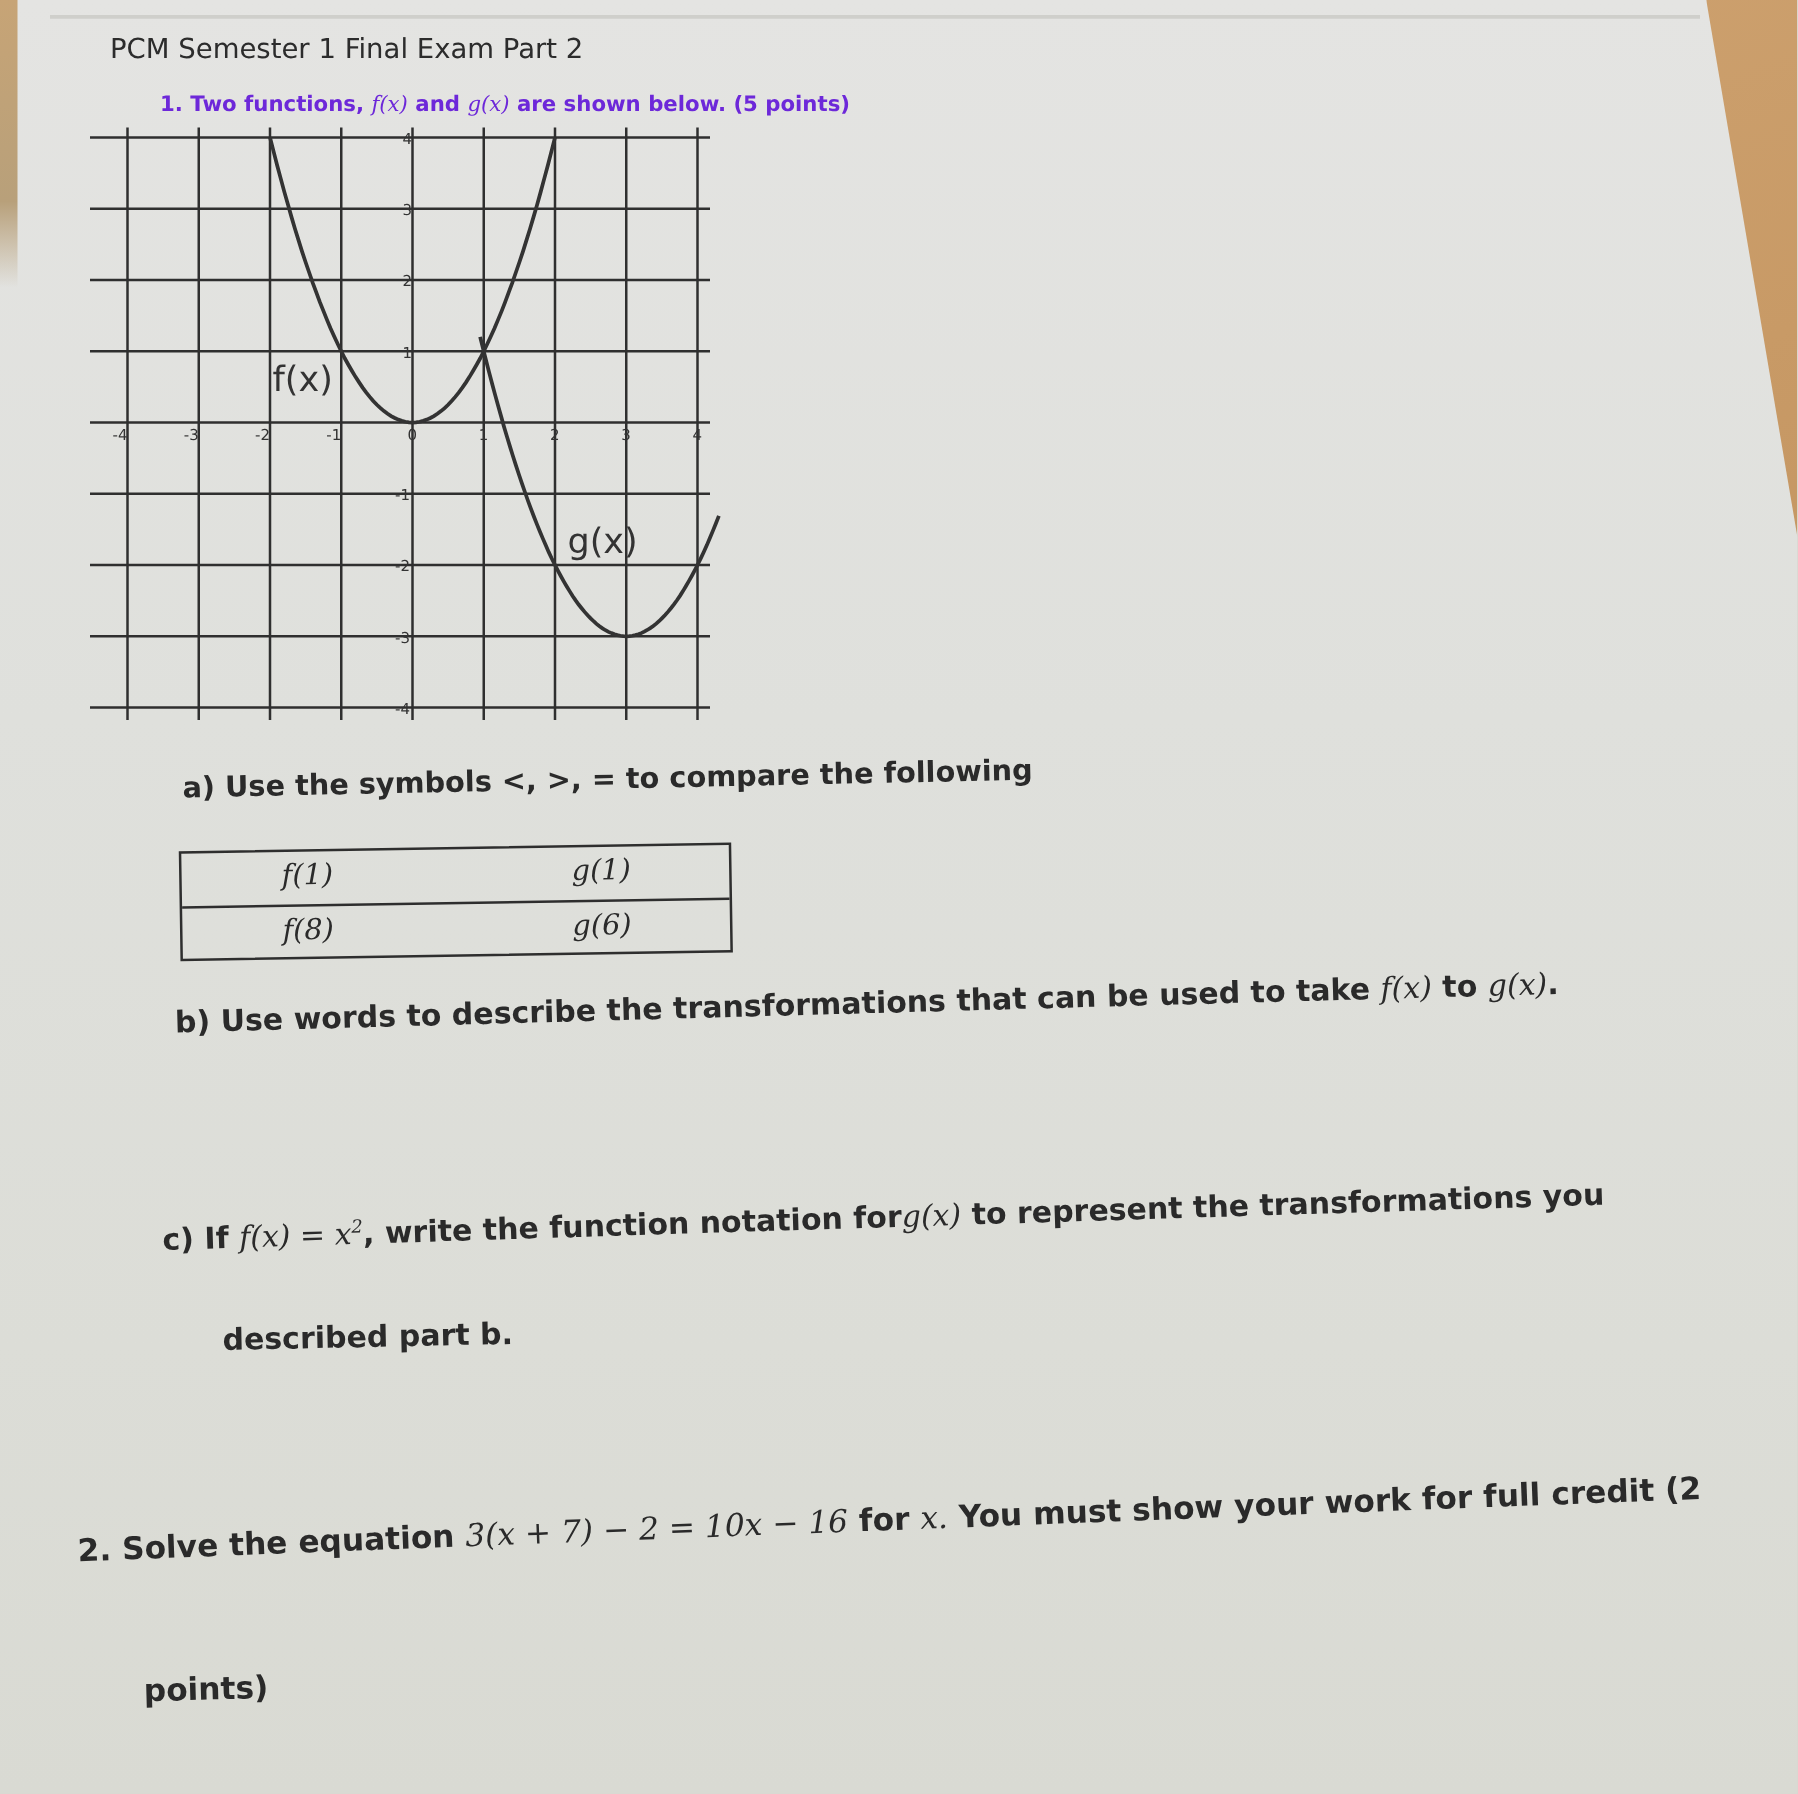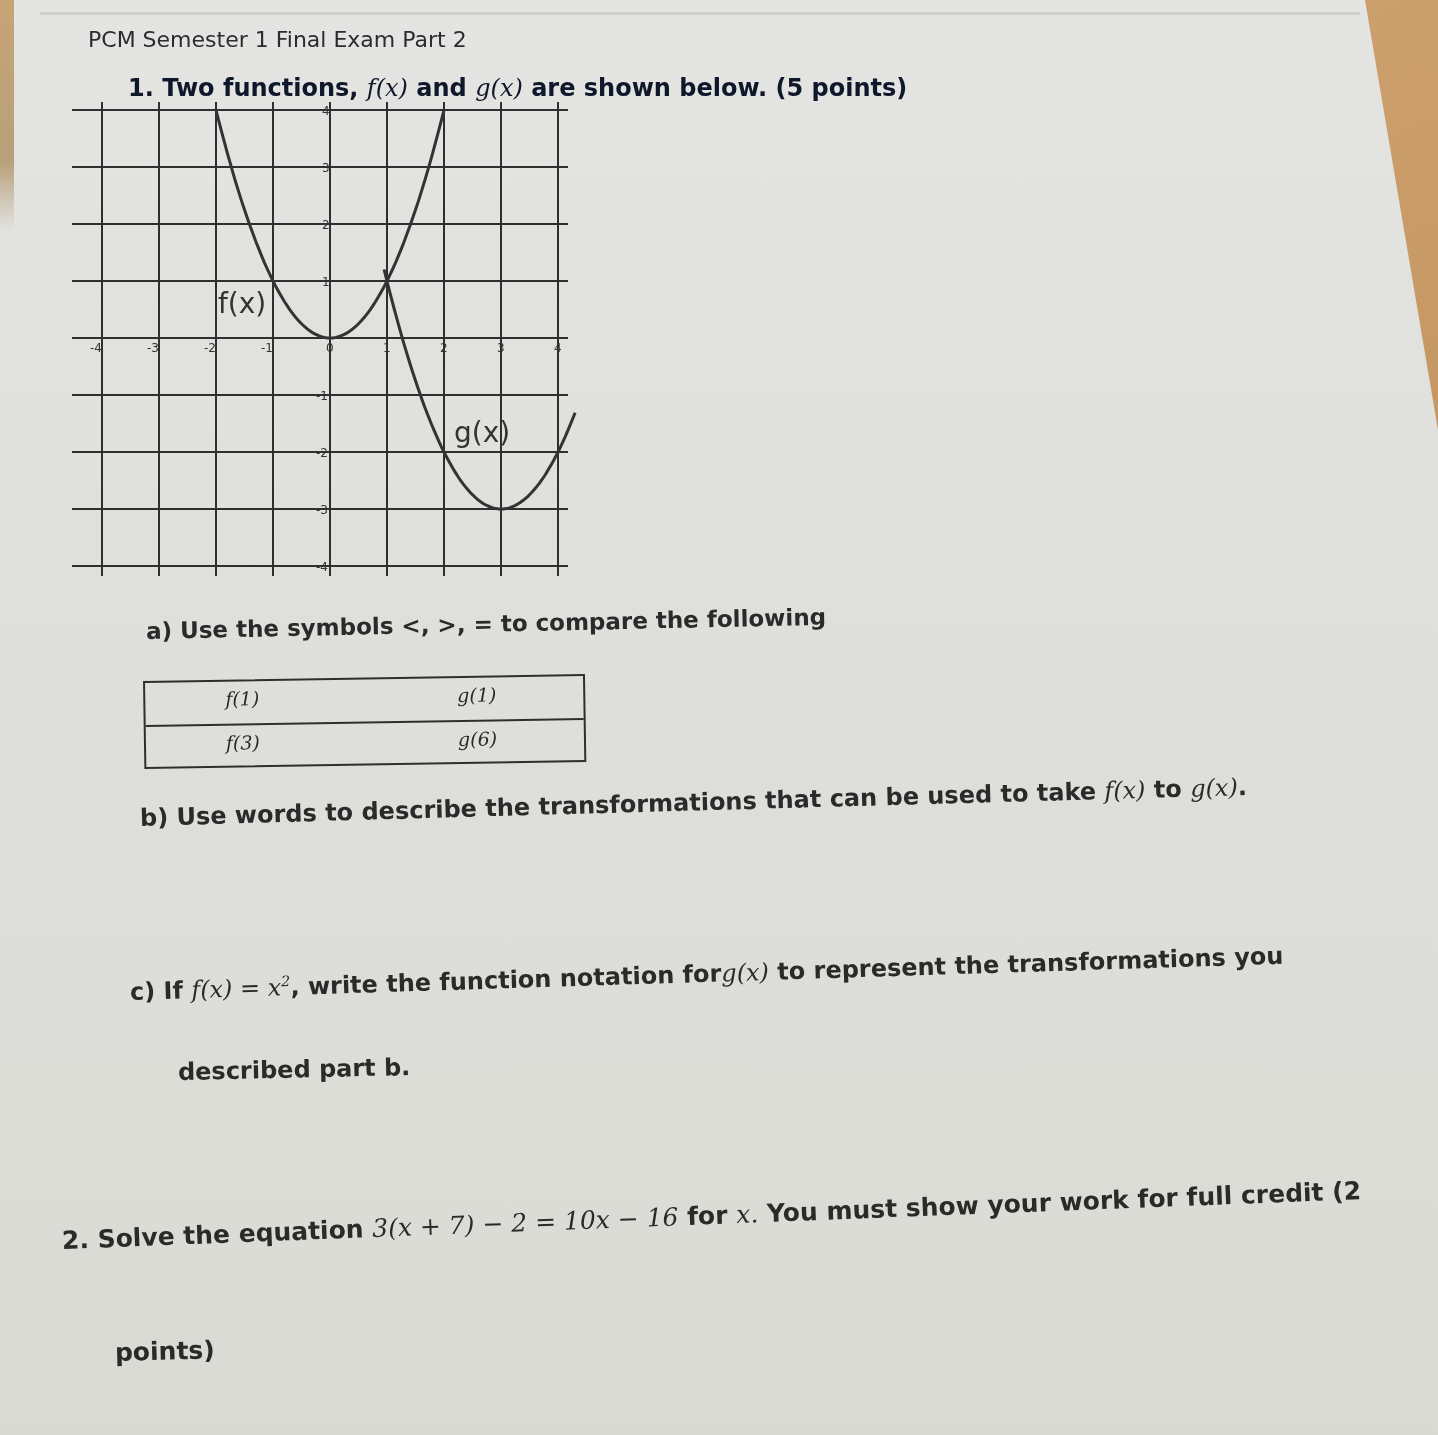--- a/index.html
+++ b/index.html
@@ -21,32 +21,32 @@
   .wood-left {
     position: absolute; left: 0; top: 0; width: 14px; height: 230px;
     background: linear-gradient(180deg, #c7a476 0%, #b8a07a 70%, rgba(200,200,190,0) 100%);
   }
   .top-rule {
     position: absolute; left: 40px; top: 12px; width: 1320px; height: 3px;
     background: #c9c9c6; opacity: .8;
   }
   .txt { position: absolute; white-space: nowrap; }
   .title { left: 88px; top: 27px; font-size: 22px; color: #2c2c2c; }
-  .q1 { left: 128px; top: 74px; font-size: 24px; font-weight: bold; color: #0f172a; }
+  .q1 { left: 128px; top: 74px; font-size: 17px; font-weight: bold; color: #6d28d9; }
   .math { font-family: "DejaVu Serif", serif; font-style: italic; font-weight: normal; }
   .graph { position: absolute; left: 40px; top: 100px; width: 590px; height: 500px; }
   .pa { left: 146px; top: 618px; font-size: 23px; font-weight: bold; transform: rotate(-1.2deg); transform-origin: left center; }
   .cmp-table {
     position: absolute; left: 143px; top: 681px; width: 438px; height: 84px;
     border: 2px solid #2e2e2e; transform: rotate(-0.9deg); transform-origin: left top;
   }
   .cmp-row { position: absolute; left: 0; width: 100%; height: 50%; }
   .cmp-row.r2 { top: 50%; border-top: 2px solid #2e2e2e; }
   .cmp-row.r1 { top: 0; }
-  .cell { position: absolute; top: 6px; font-family: "DejaVu Serif", serif; font-size: 19px; font-style: italic; color: #2a2a2a; }
+  .cell { position: absolute; top: 6px; font-family: "DejaVu Serif", serif; font-size: 23px; font-style: italic; color: #2a2a2a; }
   .cell.c1 { left: 80px; }
   .cell.c2 { left: 312px; }
   .pb { left: 140px; top: 804px; font-size: 24px; font-weight: bold; transform: rotate(-1.6deg); transform-origin: left center; }
   .pc { left: 130px; top: 978px; font-size: 24px; font-weight: bold; transform: rotate(-1.8deg); transform-origin: left center; }
   .pc2 { left: 178px; top: 1058px; font-size: 24px; font-weight: bold; transform: rotate(-1.2deg); transform-origin: left center; }
   .q2 { left: 62px; top: 1226px; font-size: 25px; font-weight: bold; transform: rotate(-2.2deg); transform-origin: left center; }
   .q2b { left: 115px; top: 1338px; font-size: 25px; font-weight: bold; transform: rotate(-1.5deg); transform-origin: left center; }
   sup { font-size: 60%; }
 </style>
 </head>
@@ -118,21 +118,21 @@
   <span>a)</span>
   <span>Use the symbols &lt;, &gt;, = to compare the following</span>
 </div>
 
 <div class="cmp-table">
   <div class="cmp-row r1">
     <span class="cell c1">f(1)</span>
     <span class="cell c2">g(1)</span>
   </div>
   <div class="cmp-row r2">
-    <span class="cell c1">f(3)</span>
+    <span class="cell c1">f(8)</span>
     <span class="cell c2">g(6)</span>
   </div>
 </div>
 
 <div class="txt pb">
   <span>b)</span>
   <span>Use words to describe the transformations that can be used to take</span>
   <span class="math">f(x)</span>
   <span>to</span>
   <span class="math">g(x)</span><span>.</span>

